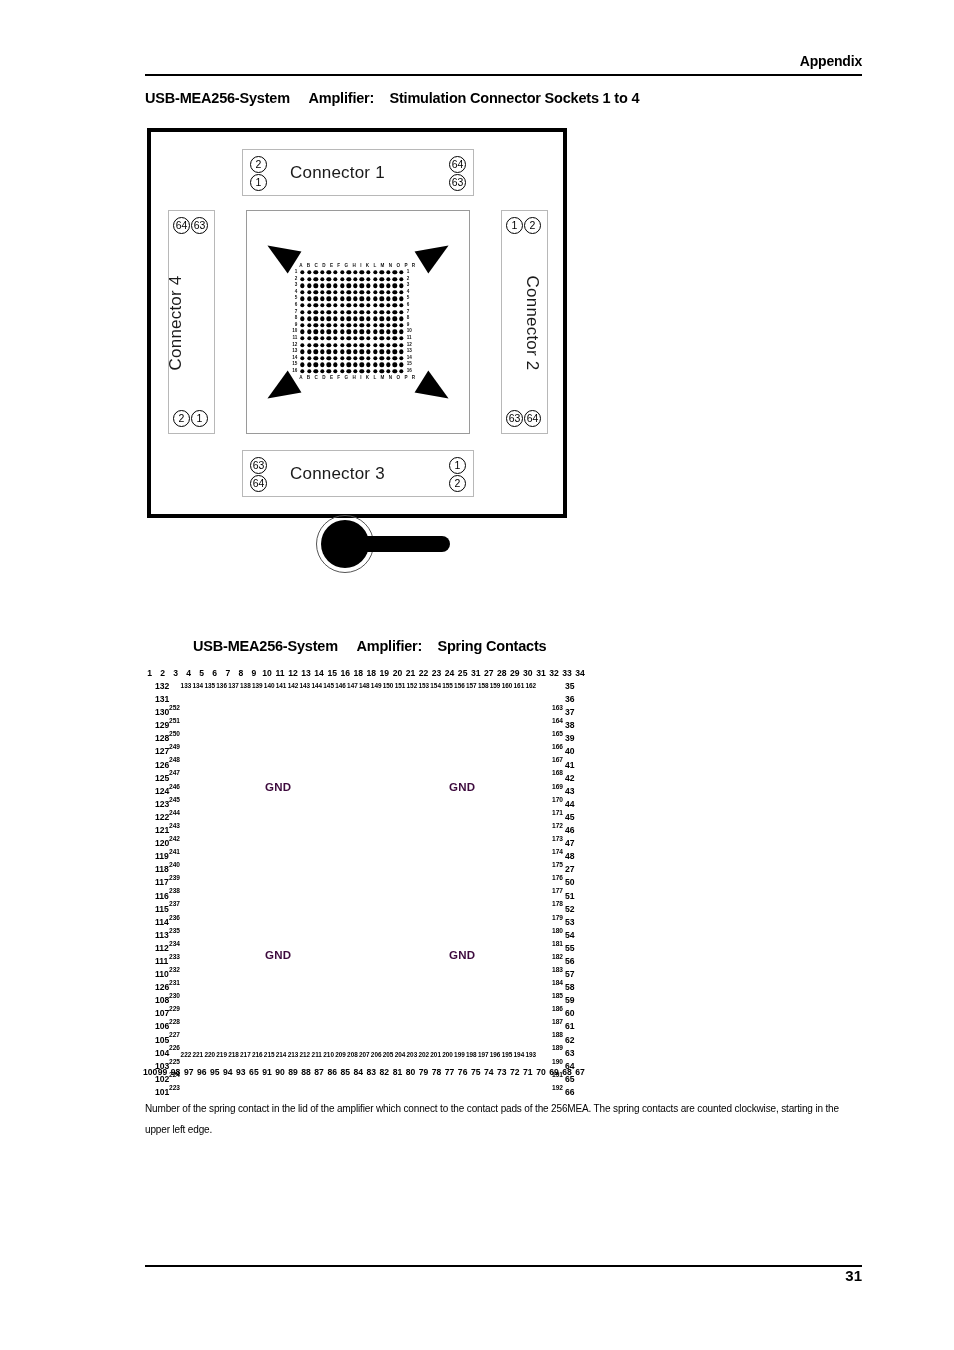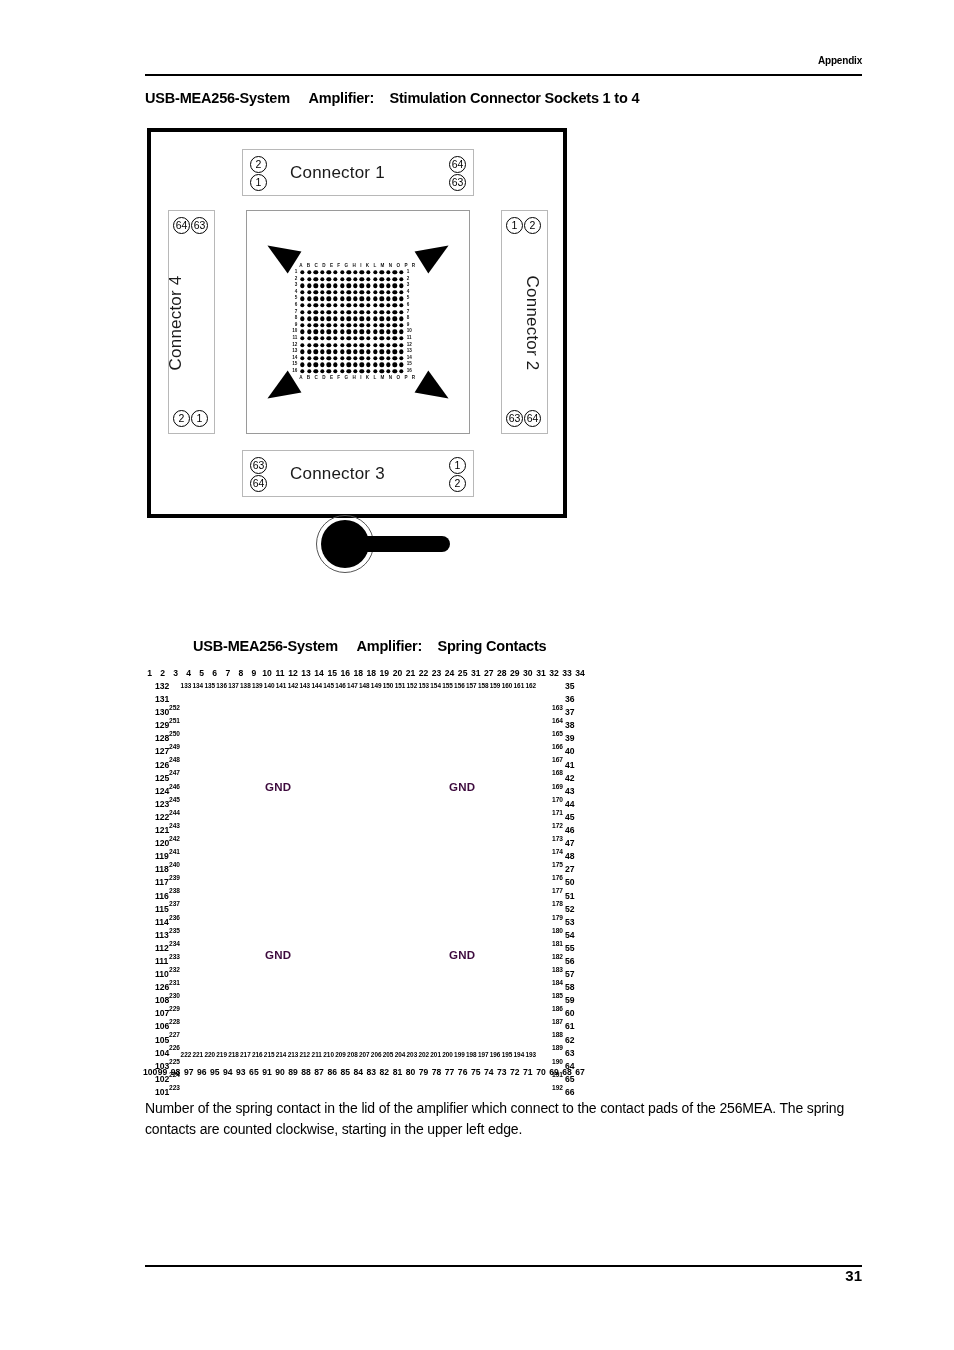--- a/index.html
+++ b/index.html
@@ -18,21 +18,21 @@
 
   
   .page-header {
     position: absolute;
     left: 145px;
     top: 52px;
     width: 717px;
   }
   .page-header-title {
     text-align: right;
-    font-size: 10px;
+    font-size: 14px;
     font-weight: bold;
     letter-spacing: -0.2px;
     line-height: 18px;
   }
   .header-rule {
     margin-top: 4px;
     border-top: 2px solid #000;
   }
 
   
@@ -269,21 +269,21 @@
   #gnd-2 { left: 306px; top: 113px; }
   #gnd-3 { left: 122px; top: 281px; }
   #gnd-4 { left: 306px; top: 281px; }
 
   
   .caption {
     position: absolute;
     left: 145px;
     top: 1098px;
     width: 700px;
-    font-size: 14px;
+    font-size: 10px;
     line-height: 21px;
     letter-spacing: -0.15px;
     color: #000;
   }
 
   
   .footer {
     position: absolute;
     left: 145px;
     top: 1262px;

